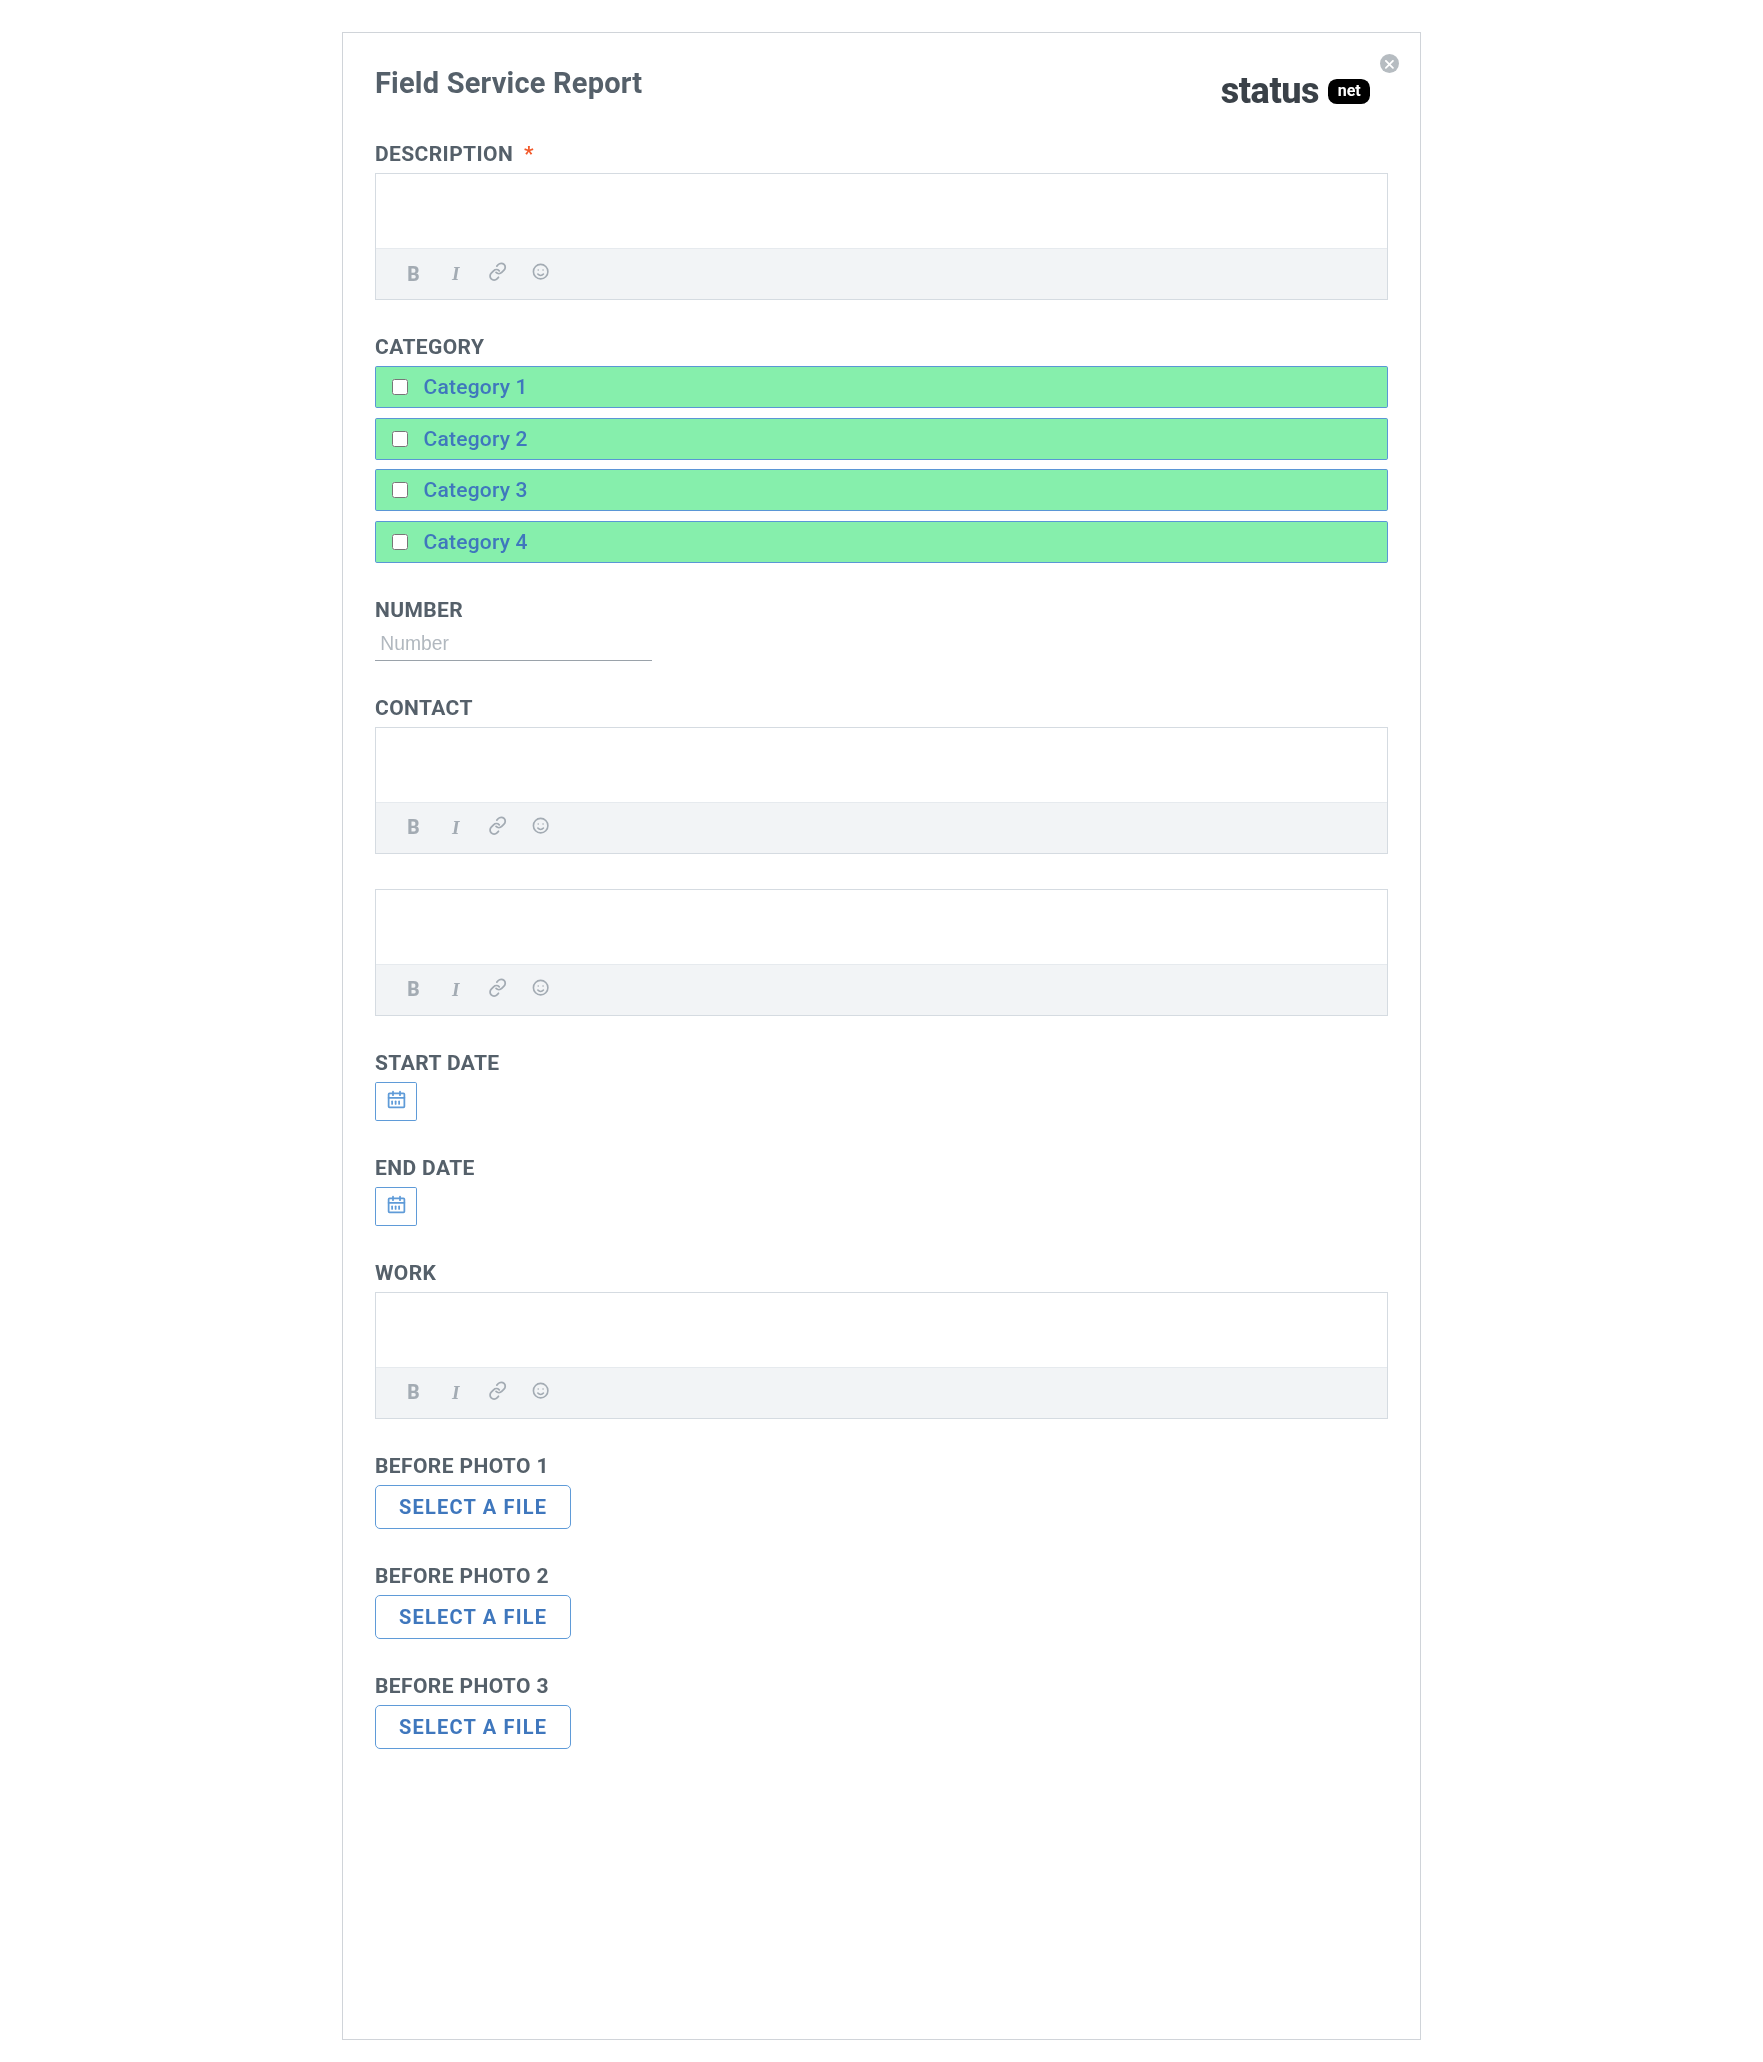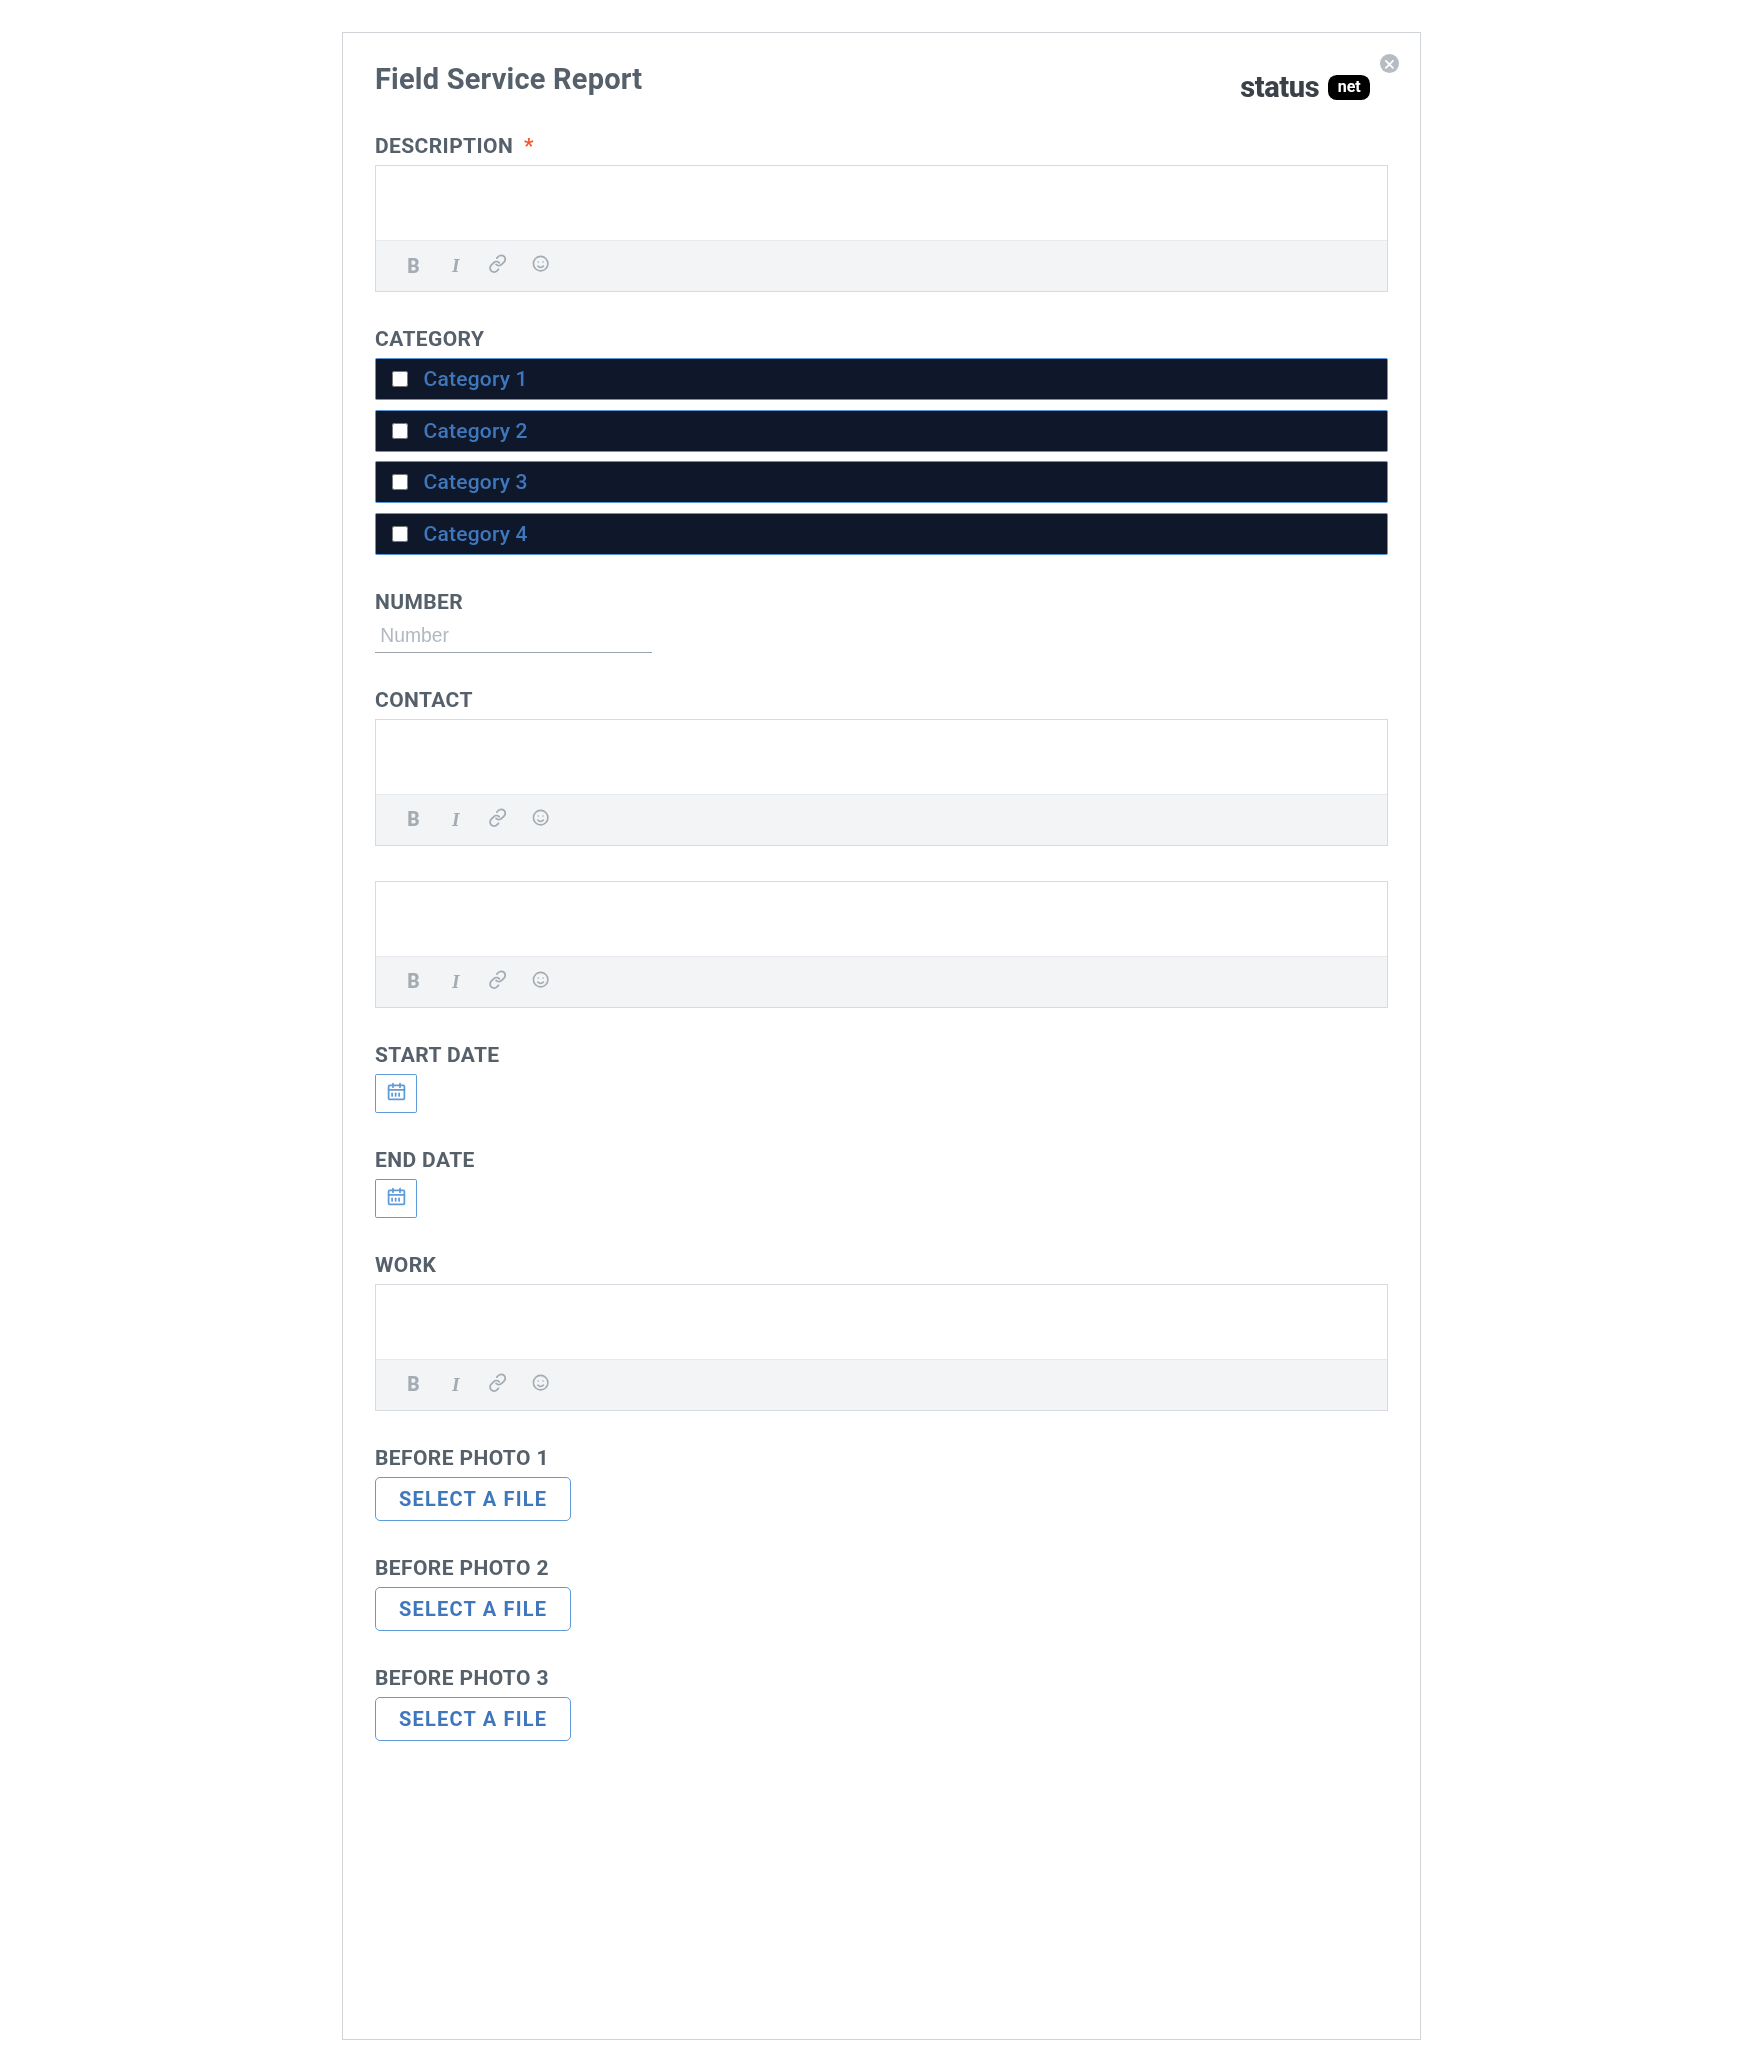--- a/index.html
+++ b/index.html
@@ -52,21 +52,21 @@
     letter-spacing:0.2px;
   }
   .brand {
     display:flex;
     align-items:center;
     gap:8.8px;
     margin-top:16px;
     margin-right:17.6px;
   }
   .brand-status {
-    font-size:29px;
+    font-size:36px;
     font-weight:800;
     color:#3a4148;
     letter-spacing:-0.4px;
   }
   .brand-net {
     background:#000000;
     color:#fff;
     font-size:16px;
     font-weight:700;
     padding:2.6px 9.7px 3.5px 9.7px;
@@ -106,21 +106,21 @@
     align-items:center;
     justify-content:center;
     width:23px;
     height:23px;
     cursor:pointer;
   }
   .rte-toolbar .tb-btn svg { width:19.3px; height:19.3px; }
   .category-list { display:flex; flex-direction:column; gap:9.7px; }
   .cat-item {
     border:0.9px solid #5a96d6;
-    background:#0f172a;
+    background:#86efac;
     height:42px;
     display:flex;
     align-items:center;
     padding:0 12.3px;
     gap:12.3px;
     border-radius:1.8px;
   }
   .cat-item input[type=checkbox]{
     width:16px; height:16px; cursor:pointer;
   }

